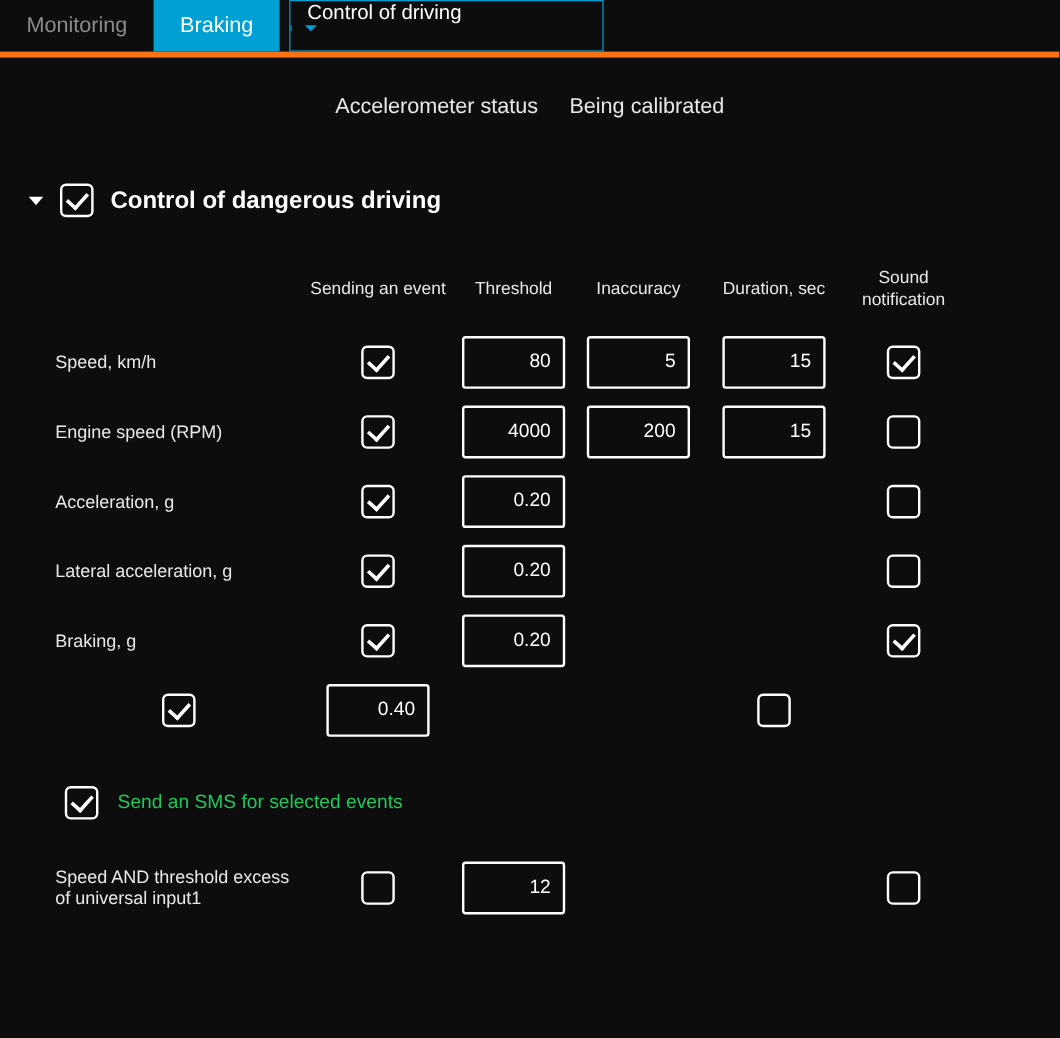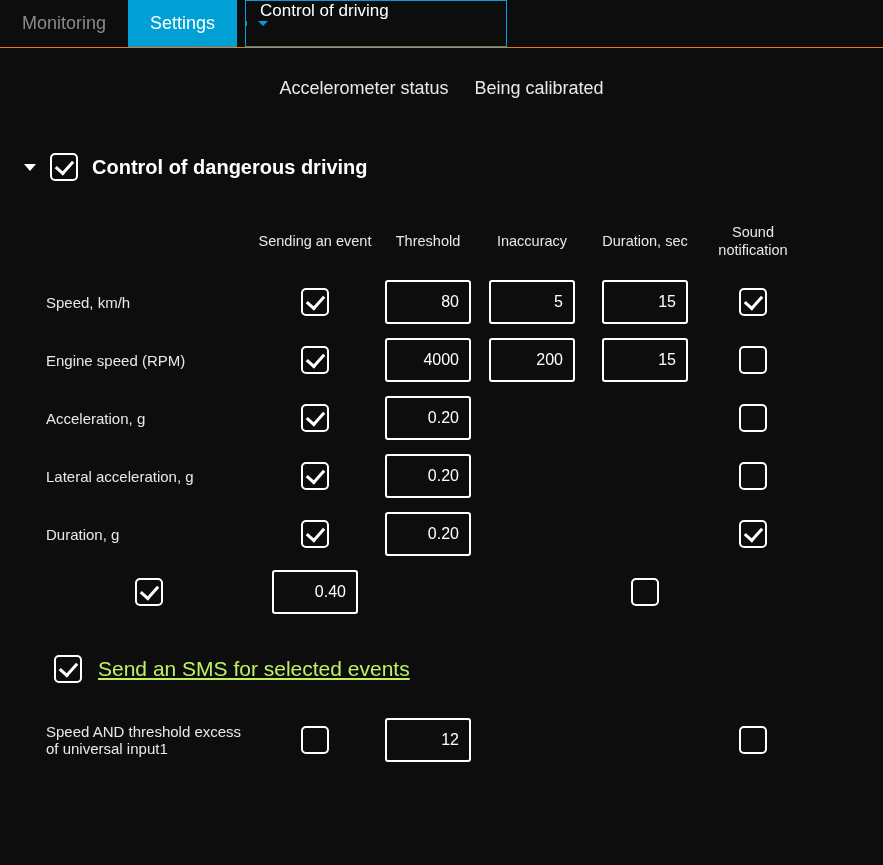--- a/index.html
+++ b/index.html
@@ -8,21 +8,21 @@
       color: #e8e8e8;
       font-family: "Segoe UI", Arial, sans-serif;
       font-size: 15px;
       width: 883px;
       height: 865px;
       overflow: hidden;
     }
     .tabs {
       display: flex;
       align-items: stretch;
-      border-bottom: 1px solid #f97316;
+      border-bottom: 5px solid #f97316;
       height: 48px;
     }
     .tab {
       padding: 0 22px;
       display: flex;
       align-items: center;
       cursor: pointer;
       color: #8a8a8a;
       font-size: 18px;
     }
@@ -142,33 +142,33 @@
       padding: 0 10px 0 4px;
       border-radius: 3px;
     }
     .subsection {
       margin: 36px 0 10px 54px;
       display: flex;
       align-items: center;
       gap: 16px;
     }
     .subsection h3 {
-      font-size: 21px; font-weight: 400; color:#bef264;text-decoration:underline;
+      font-size: 16px; font-weight: 400; color:#22c55e;
     }
     .grid2 {
       margin: 30px 0 0 46px;
       width: 760px;
     }
   </style>
 </head>
 <body>
 
 <div class="tabs">
   <div class="tab">Monitoring</div>
-  <div class="tab active">Settings</div>
+  <div class="tab active">Braking</div>
   <div class="tabs-select">
     <div class="selected">Control of driving</div>
     <div class="caret"></div>
   </div>
 </div>
 
 <div class="status-row">
   <span>Accelerometer status</span>
   <span class="v">Being calibrated</span>
 </div>
@@ -247,21 +247,21 @@
         <div class="cell">
           <input class="inp" value="0.20" style="">
         </div>
         <div class="cell"></div>
         <div class="cell"></div>
         <div class="cell">
           <span class="checkbox"></span>
         </div>
       </div>
       <div class="grow">
-        <div class="label">Duration, g</div>
+        <div class="label">Braking, g</div>
         <div class="cell">
           <span class="checkbox checked"></span>
         </div>
         <div class="cell">
           <input class="inp" value="0.20" style="">
         </div>
         <div class="cell"></div>
         <div class="cell"></div>
         <div class="cell">
           <span class="checkbox checked"></span>

